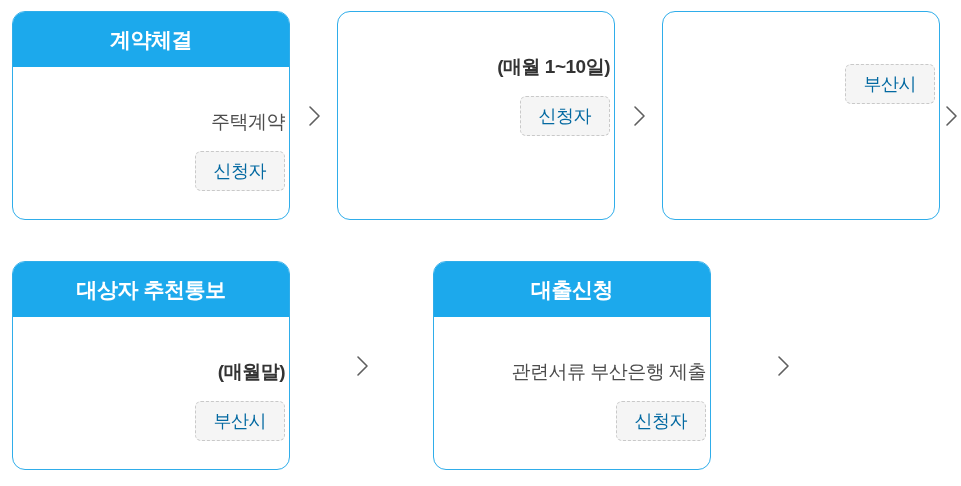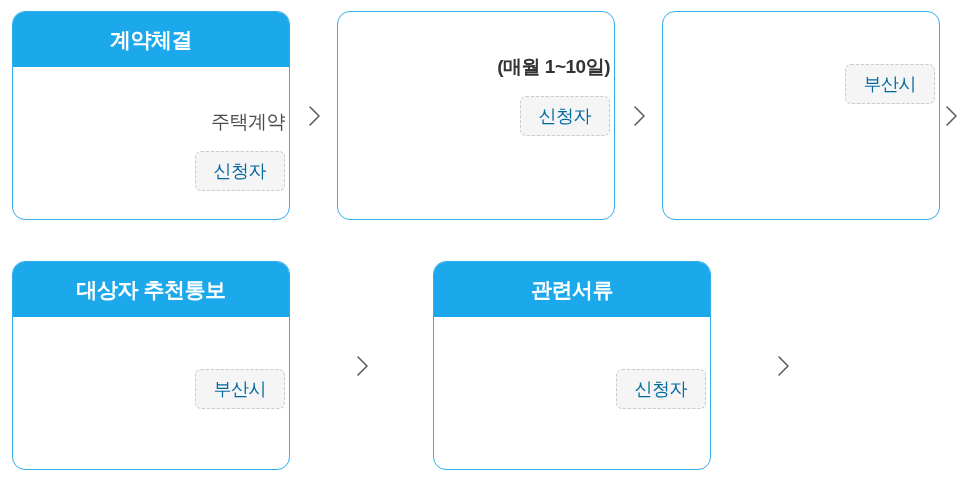--- a/index.html
+++ b/index.html
@@ -96,31 +96,33 @@
       <div class="chev end">
     <svg width="16" height="24" viewBox="0 0 16 24">
       <polyline points="4,3 13,12 4,21" fill="none" stroke="#5f5f5f" stroke-width="1.6" stroke-linecap="round" stroke-linejoin="round"></polyline>
     </svg>
   </div>
     </div>
     <div class="flow-row">
       <div class="card">
     <div class="card-header">대상자 추천통보</div>
     <div class="card-body">
+          <div class="body-line bold">(매월말)</div>
           <div><span class="actor-badge">부산시</span></div>
         </div>
   </div>
       <div class="chev">
     <svg width="16" height="24" viewBox="0 0 16 24">
       <polyline points="4,3 13,12 4,21" fill="none" stroke="#5f5f5f" stroke-width="1.6" stroke-linecap="round" stroke-linejoin="round"></polyline>
     </svg>
   </div>
       <div class="card">
-    <div class="card-header">관련서류</div>
+    <div class="card-header">대출신청</div>
     <div class="card-body">
+          <div class="body-line">관련서류 부산은행 제출</div>
           <div><span class="actor-badge">신청자</span></div>
         </div>
   </div>
       <div class="chev">
     <svg width="16" height="24" viewBox="0 0 16 24">
       <polyline points="4,3 13,12 4,21" fill="none" stroke="#5f5f5f" stroke-width="1.6" stroke-linecap="round" stroke-linejoin="round"></polyline>
     </svg>
   </div>
     </div>
   </div>

